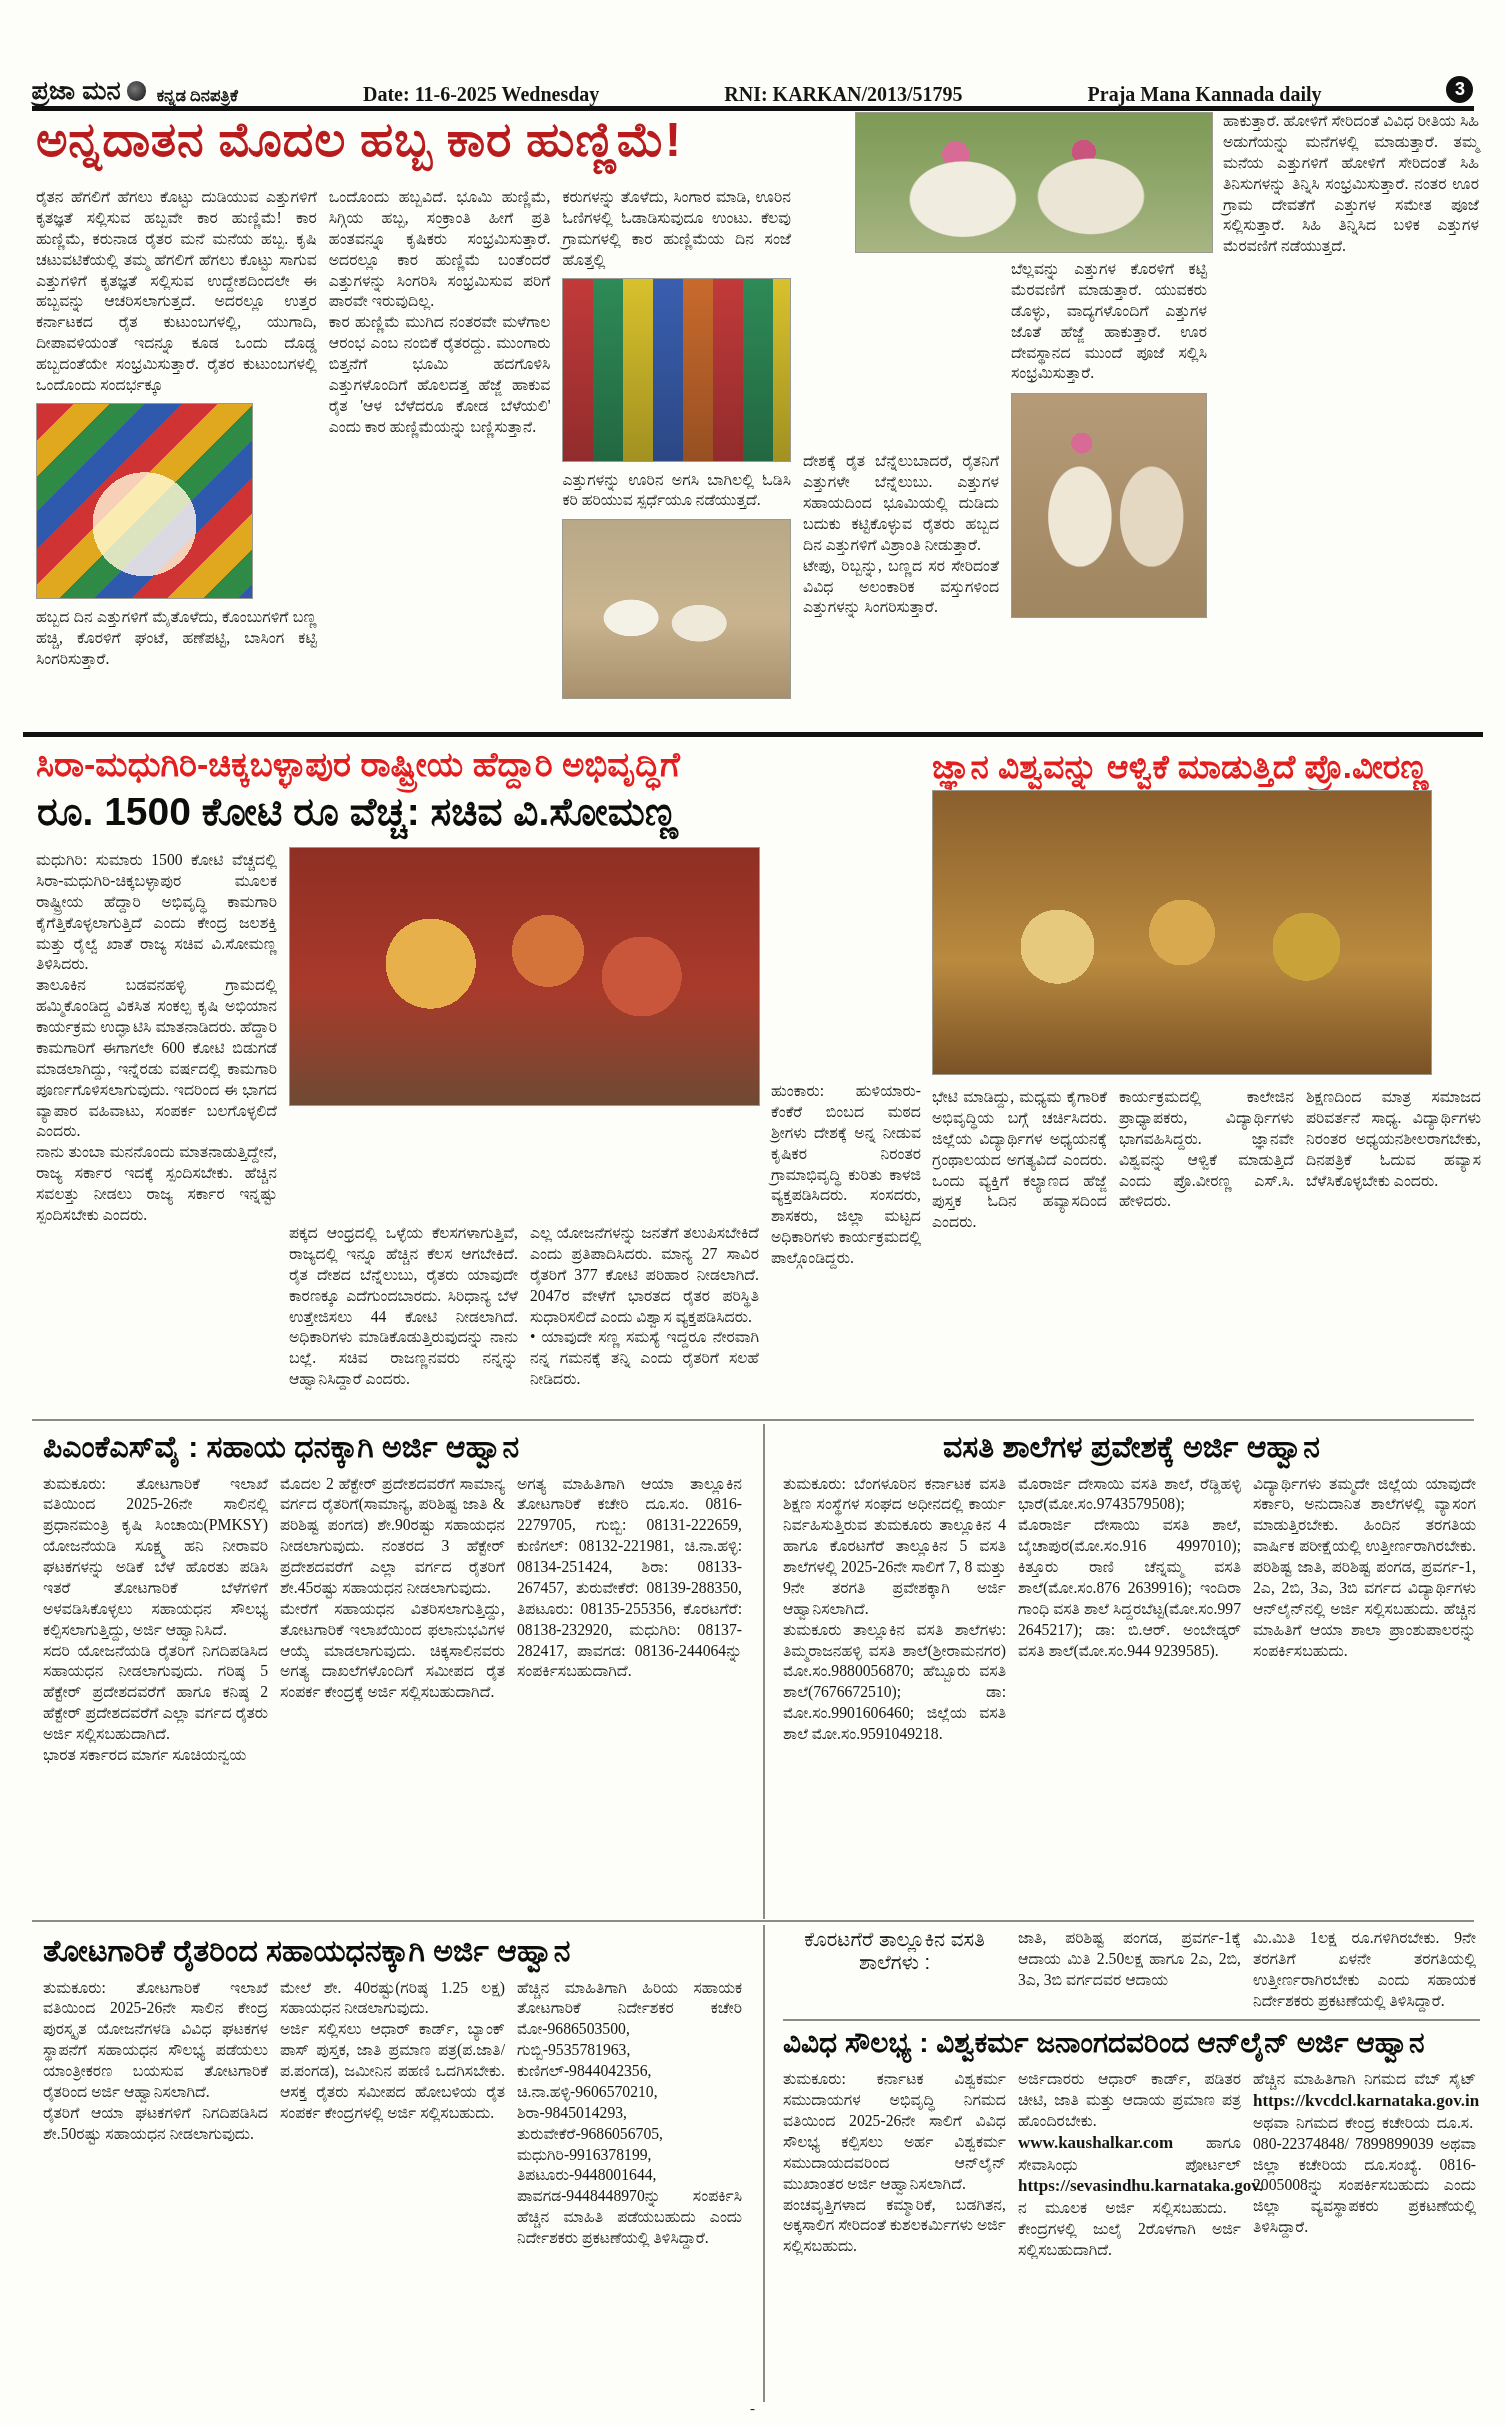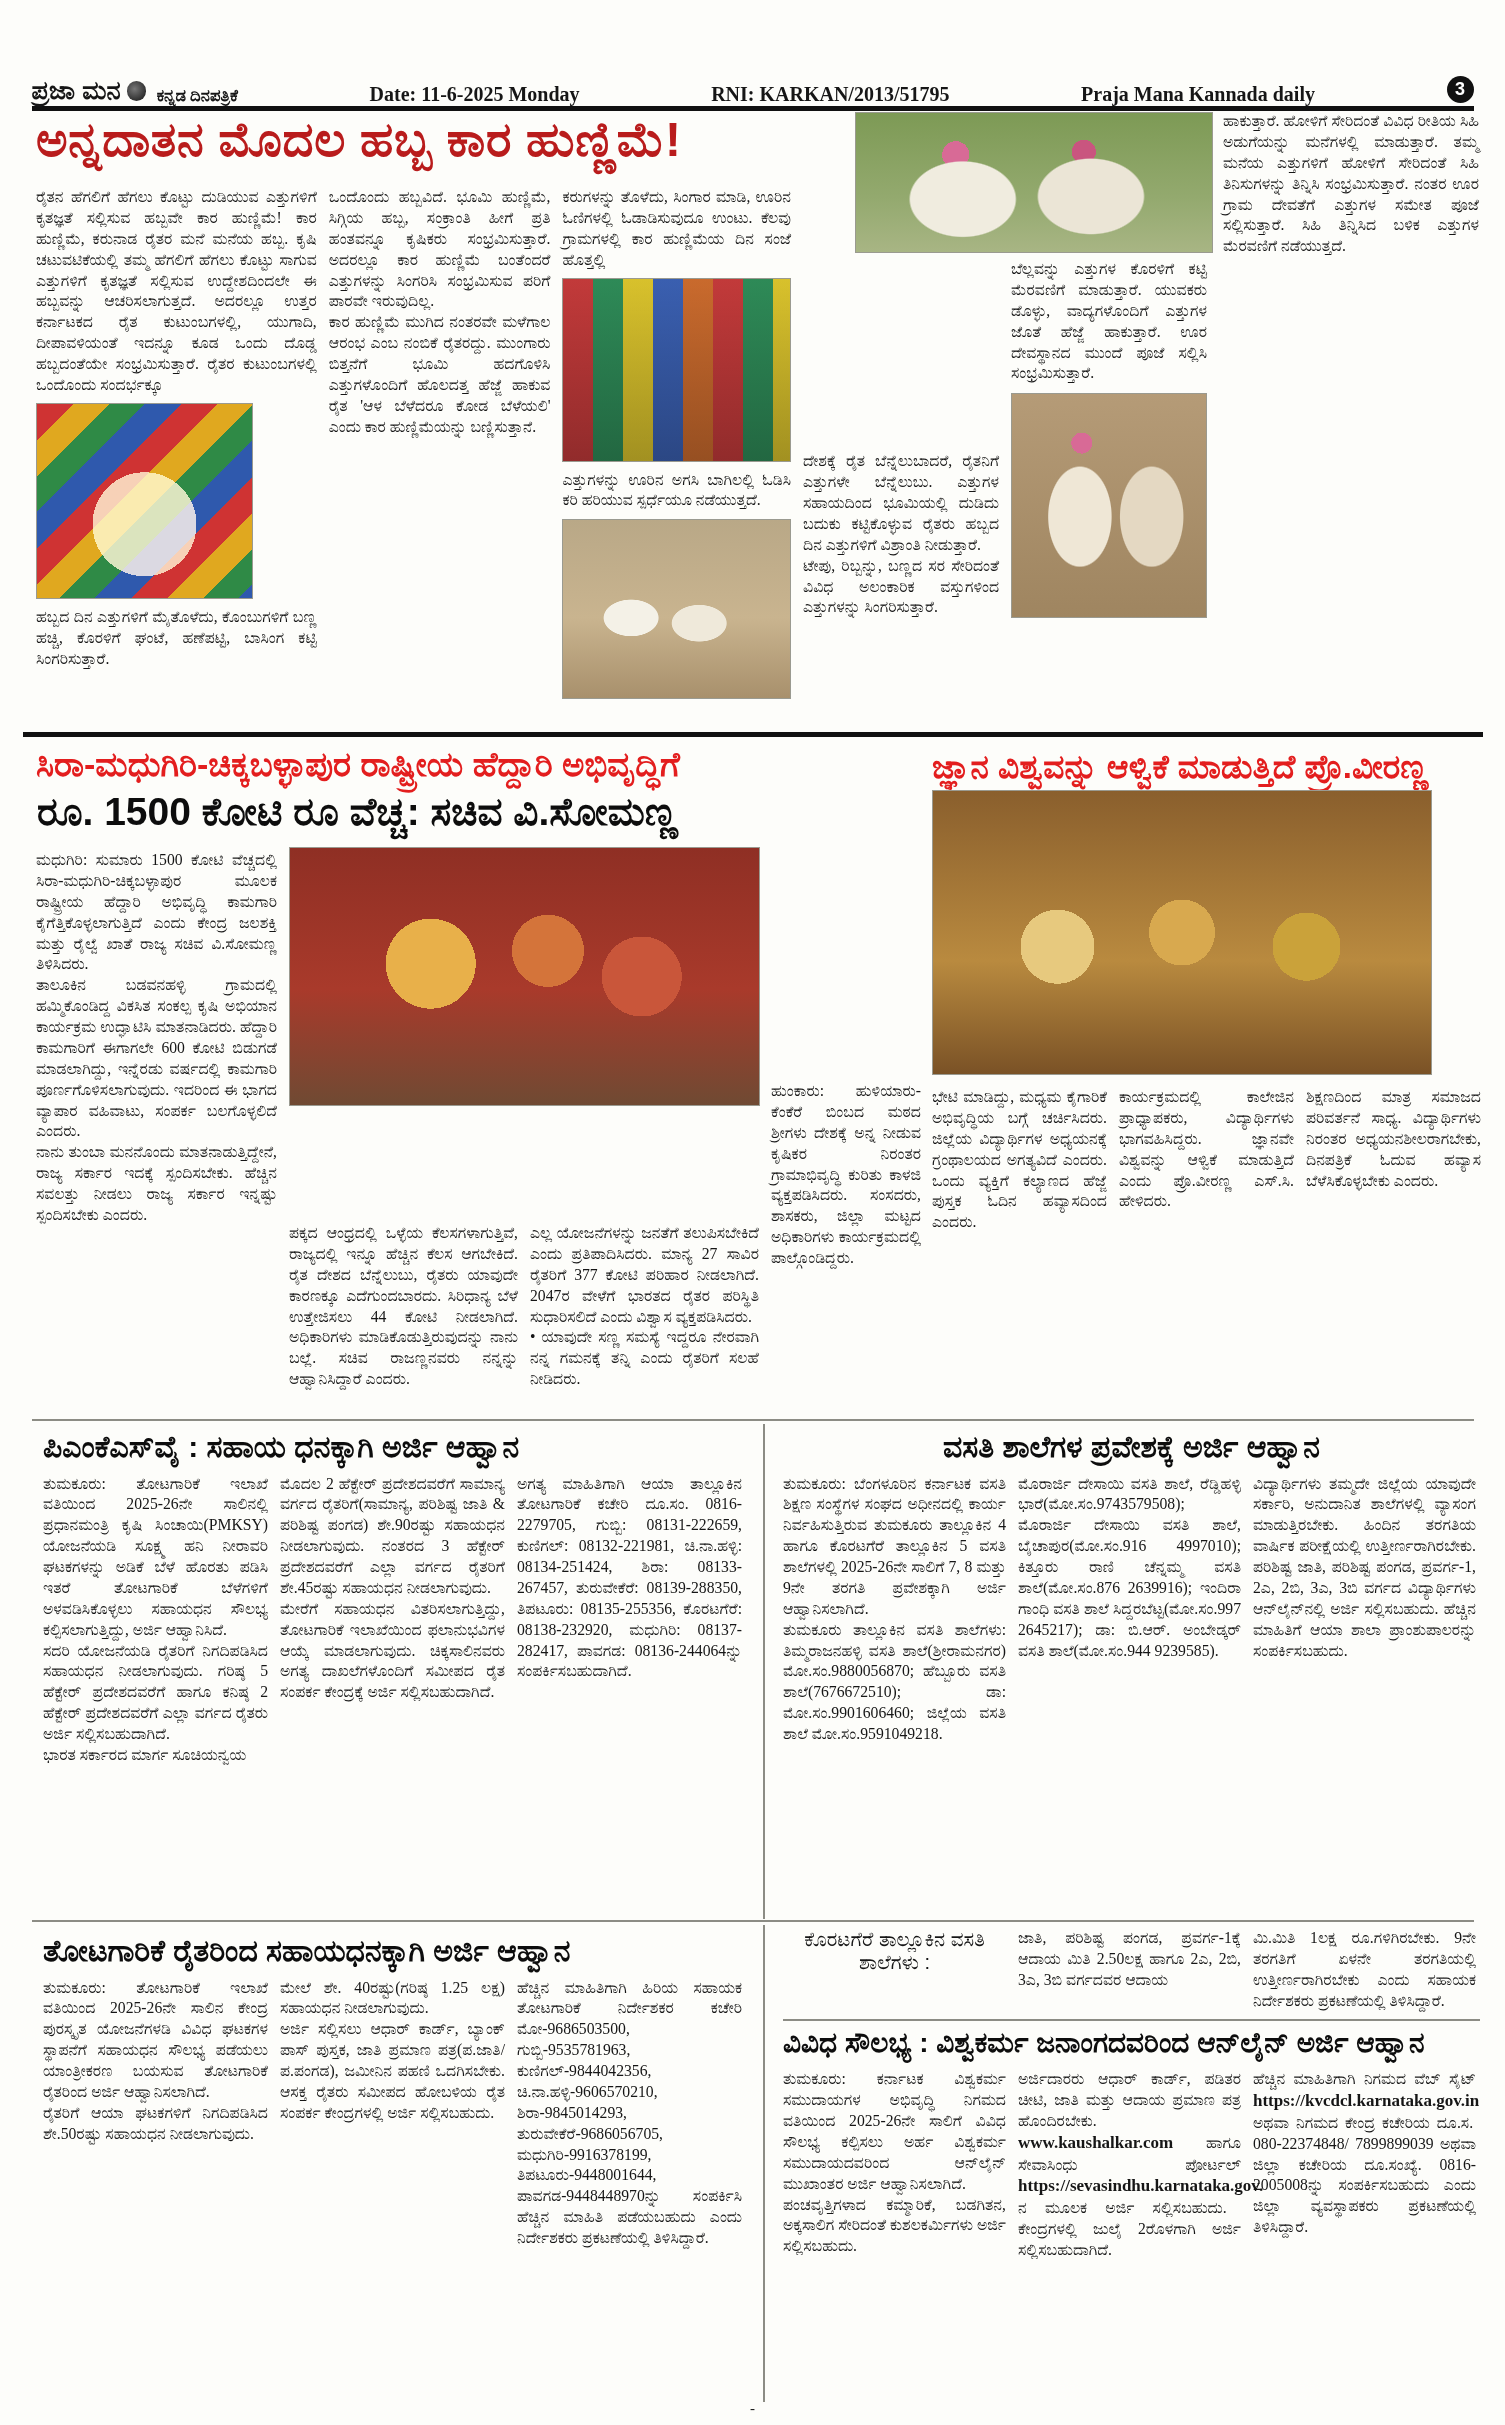--- a/index.html
+++ b/index.html
@@ -41,21 +41,21 @@
 
 <div id="page">
 
   <div id="masthead">
     <span class="mh-logo">
       <span>ಪ್ರಜಾ ಮನ</span>
       <span class="mh-emblem"></span>
     </span>
     <span class="mh-sub">ಕನ್ನಡ ದಿನಪತ್ರಿಕೆ</span>
     <span class="mh-spacer"></span>
-    <span class="mh-date">Date: 11-6-2025 Monday</span>
+    <span class="mh-date">Date: 11-6-2025 Wednesday</span>
     <span class="mh-spacer"></span>
     <span class="mh-rni">RNI: KARKAN/2013/51795</span>
     <span class="mh-spacer"></span>
     <span class="mh-daily">Praja Mana Kannada daily</span>
     <span class="mh-spacer"></span>
     <span class="mh-page">3</span>
   </div>
 
   <div class="hl-red-big" style="left:36px;top:115px;width:810px;">ಅನ್ನದಾತನ ಮೊದಲ ಹಬ್ಬ ಕಾರ ಹುಣ್ಣಿಮೆ!</div>
 

